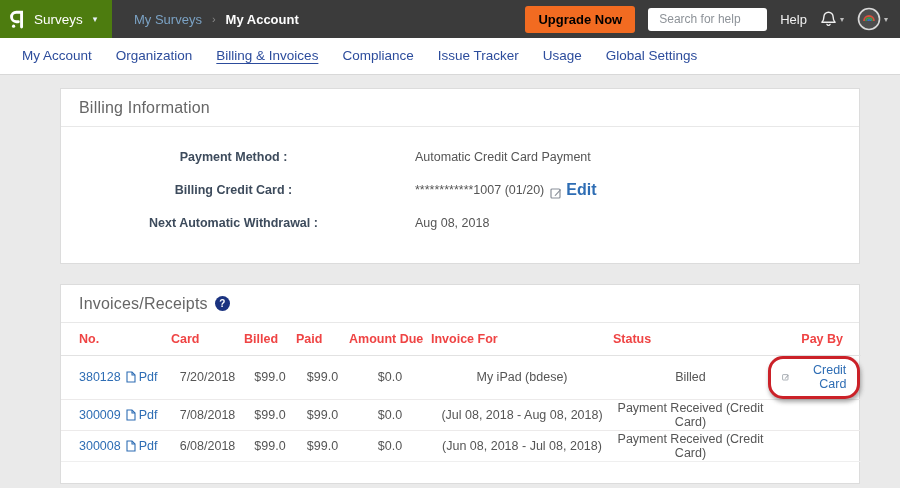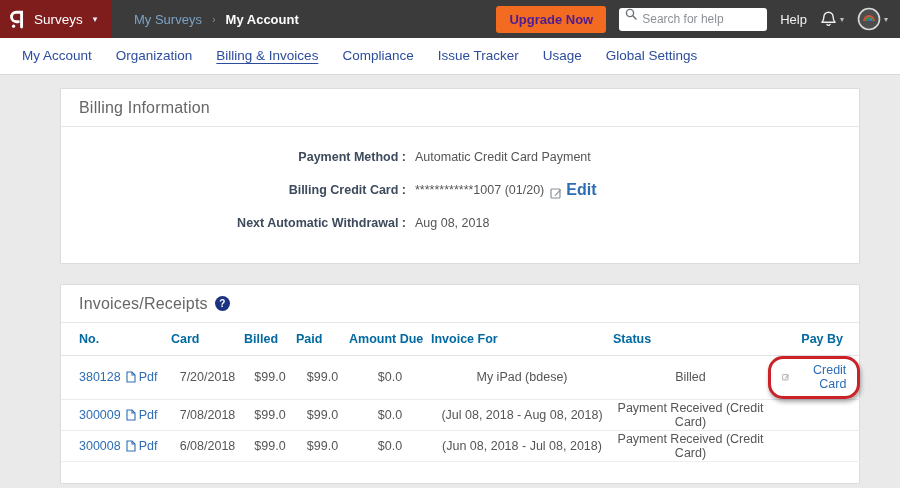--- a/index.html
+++ b/index.html
@@ -1,31 +1,31 @@
 <!DOCTYPE html>
 <html><head>
 <meta charset="utf-8">
 <style>
   * { margin:0; padding:0; box-sizing:border-box; }
   html,body { width:900px; height:488px; }
   body { font-family:"Liberation Sans","DejaVu Sans",sans-serif; background:#eaeaea; overflow:hidden; }
 
   
   .topbar { height:38px; background:#3b3b3b; display:flex; align-items:center; }
-  .logo-block { width:112px; height:38px; background:#7f1d1d; display:flex; align-items:center; padding:0 10px 0 9px; gap:8px; cursor:pointer; }
+  .logo-block { width:112px; height:38px; background:#4d7c0f; display:flex; align-items:center; padding:0 10px 0 9px; gap:8px; cursor:pointer; }
   .logo-glyph { width:17px; height:22px; display:block; }
   .product-label { color:#fff; font-size:13.5px; }
   .caret { font-size:9px; color:#e8f1fb; margin-left:2px; }
   .crumbs { margin-left:22px; display:flex; align-items:center; gap:10px; font-size:13px; }
   .crumb-parent { color:#7ba2c4; cursor:pointer; }
   .crumb-sep { color:#8b8b8b; font-size:11px; }
   .crumb-current { color:#fdfdfd; font-weight:bold; }
   .topbar-right { margin-left:auto; display:flex; align-items:center; gap:13px; padding-right:12px; }
-  .upgrade-btn { background:#f26b21; color:#4c1d95; border:none; border-radius:3px; font-size:13px; font-weight:bold; padding:6px 13px; cursor:pointer; font-family:inherit; }
-  .searchbox { display:flex; background:#fff; border-radius:3px; height:23px; width:148px; padding:0 6px; gap:5px; }
+  .upgrade-btn { background:#f26b21; color:#000000; border:none; border-radius:3px; font-size:13px; font-weight:bold; padding:6px 13px; cursor:pointer; font-family:inherit; }
+  .searchbox { display:flex; background:#fff; border-radius:3px; height:23px; width:119px; padding:0 6px; gap:5px; }
   .searchbox input { border:none; outline:none; width:110px; font-size:12px; color:#444; font-family:inherit; background:transparent; }
   .searchbox input::placeholder { color:#8d9298; }
   .help-label { color:#f2f2f2; font-size:13px; cursor:pointer; }
   .icon-cluster { display:flex; align-items:center; gap:3px; cursor:pointer; }
   .caret-gray { font-size:8px; color:#bdbdbd; }
 
   
   .subnav { height:37px; background:#fff; border-bottom:1px solid #d8d8d8; display:flex; align-items:center; padding-left:10px; }
   .tab { font-size:13.5px; color:#2c4c9c; padding:0 12px; line-height:36px; cursor:pointer; white-space:nowrap; }
   .tab.active { text-decoration:underline; text-underline-offset:3px; }
@@ -34,28 +34,28 @@
   .content { padding:13px 0 0 60px; }
   .card { width:800px; background:#fff; border:1px solid #dcdcdc; }
   .card + .card { margin-top:20px; }
   .card-title-row { height:38px; display:flex; align-items:center; padding:0 18px; border-bottom:1px solid #e8e8e8; gap:7px; }
   .card-title { font-size:16px; color:#666; letter-spacing:.2px; }
   .help-badge { width:15px; height:15px; border-radius:50%; background:#1b3380; color:#fff; font-size:10px; font-weight:bold; display:inline-flex; align-items:center; justify-content:center; cursor:pointer; }
 
   
   .billing-body { padding:13px 0 24px; }
   .field-row { display:flex; align-items:center; height:33px; }
-  .field-label { width:345px; text-align:right; font-size:12.5px; font-weight:bold; color:#3d4b5c; }
+  .field-label { width:345px; text-align:center; font-size:12.5px; font-weight:bold; color:#3d4b5c; }
   .field-value { margin-left:9px; font-size:12.5px; color:#555; display:flex; align-items:center; gap:6px; }
   a.link { color:#2e6db4; text-decoration:none; cursor:pointer; }
   .edit-link { font-weight:bold; font-size:16px; display:inline-flex; align-items:flex-end; gap:4px; }
 
   
   table.inv { width:100%; border-collapse:collapse; table-layout:fixed; }
-  .inv th { font-size:12.5px; font-weight:bold; color:#0369a1; text-align:left; height:32px; border-bottom:1px solid #e2e2e2; }
+  .inv th { font-size:12.5px; font-weight:bold; color:#ef4444; text-align:left; height:32px; border-bottom:1px solid #e2e2e2; }
   .inv td { font-size:12.5px; color:#555; height:31px; border-bottom:1px solid #eceaea;text-align:center; }
   .inv .c-first { padding-left:18px; }
   .inv .c-payby { text-align:right; padding-right:18px; }
   .inv tr.last td { border-bottom:1px solid #efefef; }
   .no-cell { display:flex; align-items:center; gap:5px; }
   .pdf-link { display:inline-flex; align-items:center; gap:3px; }
   .inv-bottom-pad { height:21px; }
 
   .ring { display:inline-flex; align-items:center; gap:5px; border:3px solid #cb2128; border-radius:15px; padding:4px 11px 5px; box-shadow:1px 3px 4px rgba(60,60,60,.45); background:#fff; position:relative; }
   .payby-link { font-size:12.5px; display:inline-flex; align-items:center; gap:19px; }

